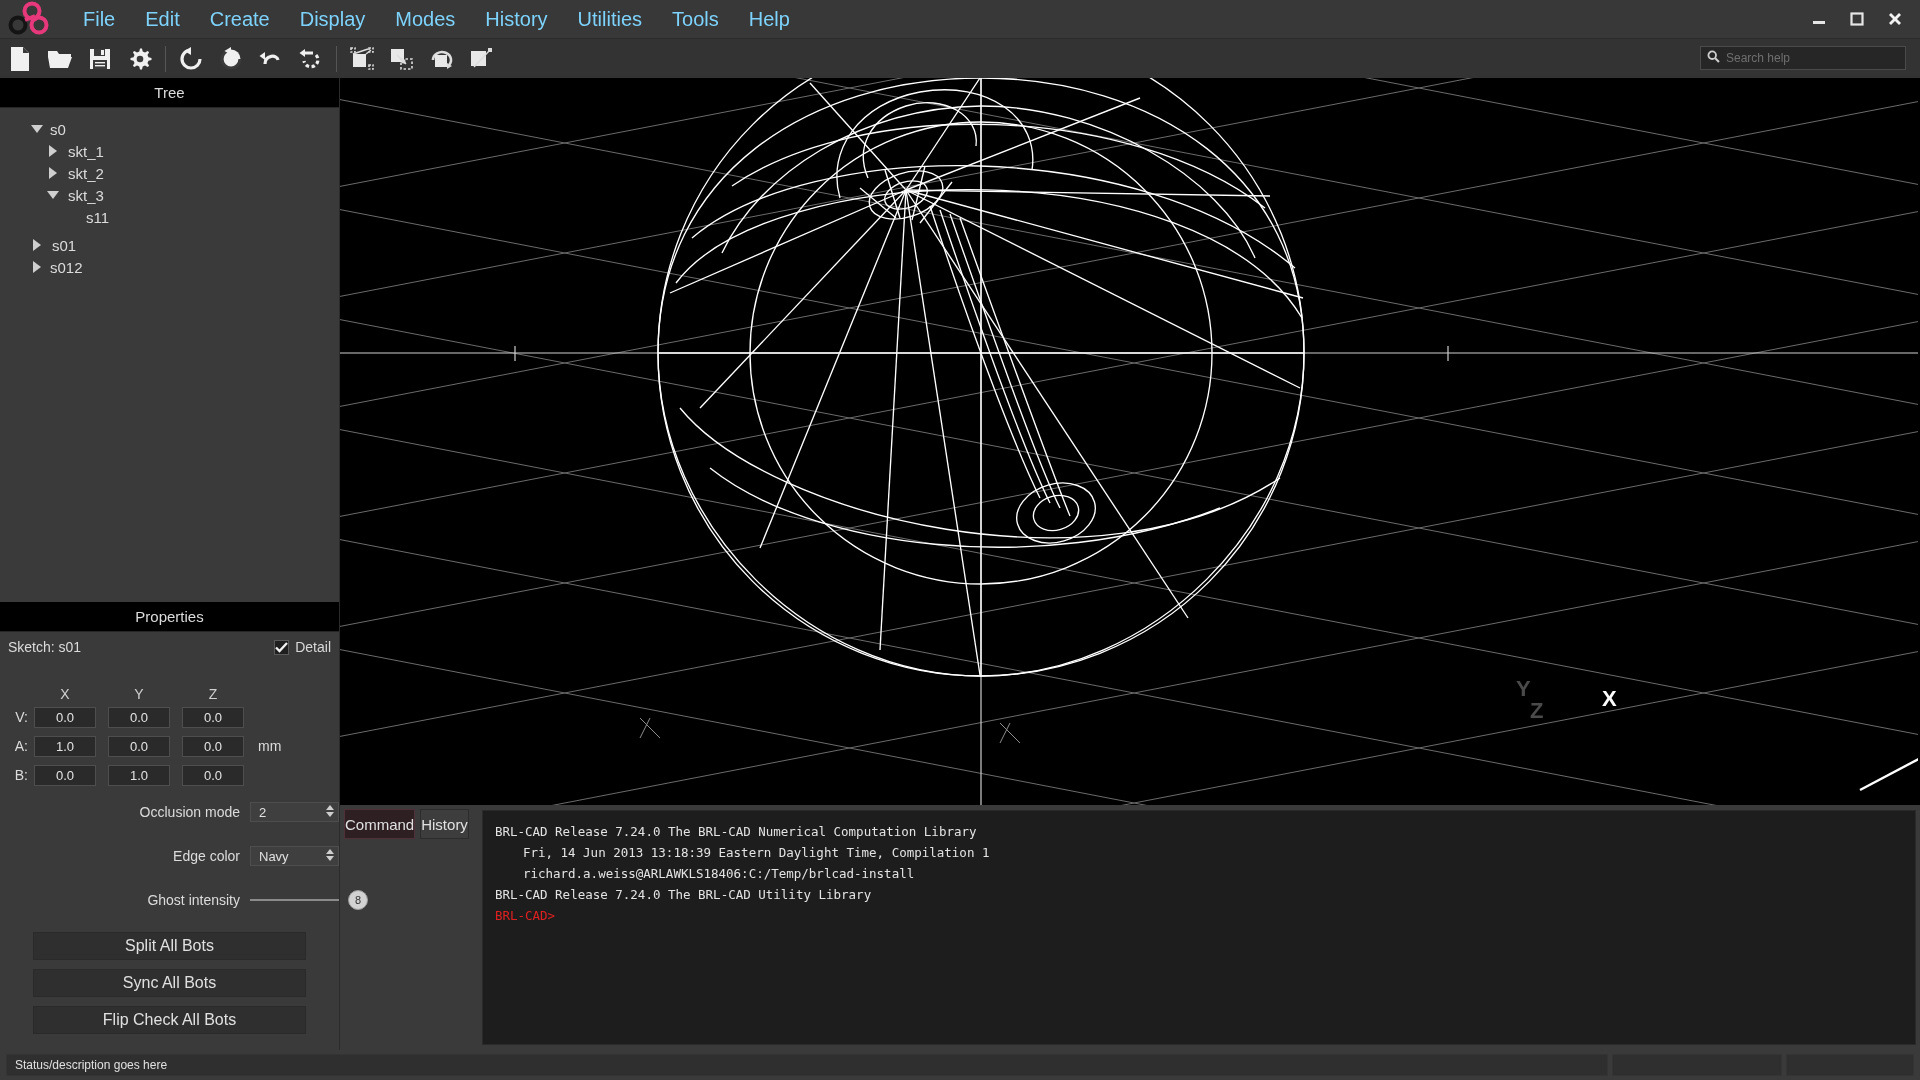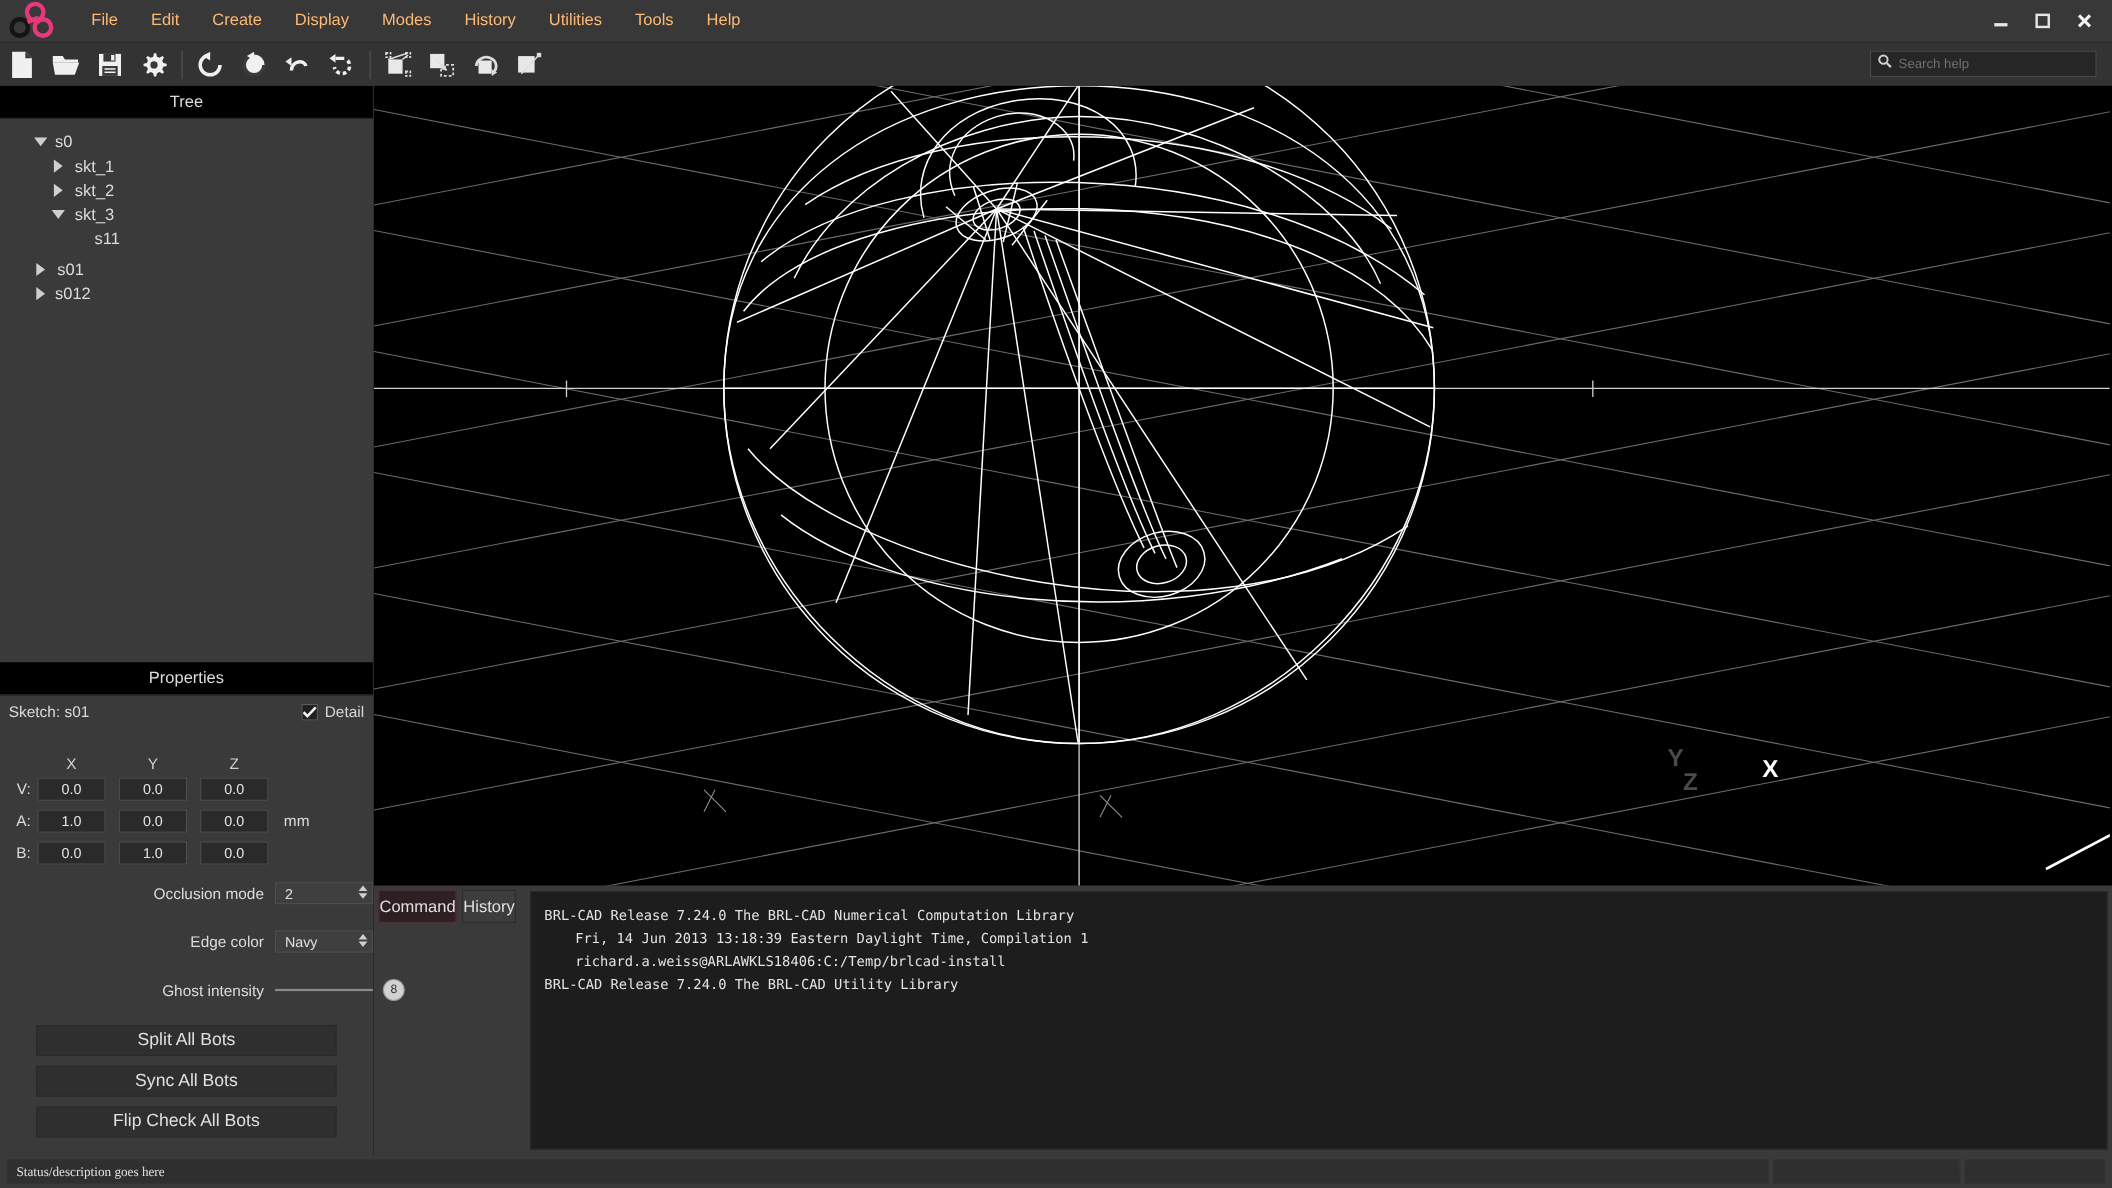--- a/index.html
+++ b/index.html
@@ -14,21 +14,21 @@
 
   
   .menubar {
     height: 38px; background: #383838; display: flex; align-items: center;
     flex: 0 0 38px; position: relative;
   }
   .logo { width: 46px; height: 38px; position: relative; margin-left: 6px; flex: 0 0 46px; }
   .logo svg { display:block; }
   .menu-items { display: flex; align-items: center; margin-left: 16px; }
   .menu-item {
-    padding: 6px 15px; font-size: 15px; color: #fdba74; cursor: default;
+    padding: 6px 15px; font-size: 20px; color: #7dd3fc; cursor: default;
     line-height: 18px;
   }
   .winctl { position: absolute; right: 8px; top: 0; height: 38px; display: flex; align-items: center; gap: 4px;}
   .winbtn { width: 34px; height: 30px; display:flex; align-items:center; justify-content:center; }
   .winbtn svg { display:block; }
 
   
   .toolbar {
     height: 40px; flex: 0 0 40px; background: #333333; display: flex; align-items: center;
     border-top: 1px solid #2c2c2c; position: relative;
@@ -130,21 +130,21 @@
     padding: 10px 12px; font-family: "DejaVu Sans Mono", monospace; font-size: 12.5px;
     color: #e3e3e3; line-height: 21px; overflow: hidden;
   }
   .console .prompt { color: #e02020; }
 
   
   .statusbar { height: 30px; flex: 0 0 30px; background: #3a3a3a; display: flex; align-items: center; padding: 0 6px; gap: 4px;}
   .statusmain {
     flex: 1 1 auto; height: 22px; background: #2f2f2f; border: 1px solid #343434;
     display:flex; align-items:center; padding-left: 8px;
-    font-family: Liberation Serif, serif; font-size: 12px; color: #e0e0e0;
+    font-family: Liberation Sans, sans-serif; font-size: 12px; color: #e0e0e0;
   }
   .statusbox { width: 170px; flex:0 0 170px; height: 22px; background: #2f2f2f; border: 1px solid #343434;}
   .statusbox.sm { width: 128px; flex:0 0 128px; }
 </style>
 </head>
 <body>
 
 <div id="app">
 
   <div class="menubar">
@@ -524,20 +524,21 @@
         <div class="tabrow">
           <div class="tab active">Command</div>
           <div class="tab">History</div>
           <div style="flex:1 1 auto"></div>
         </div>
         <div class="console">
           <div>BRL-CAD Release 7.24.0  The BRL-CAD Numerical Computation Library</div>
           <div style="padding-left:28px">Fri, 14 Jun 2013 13:18:39 Eastern Daylight Time, Compilation 1</div>
           <div style="padding-left:28px">richard.a.weiss@ARLAWKLS18406:C:/Temp/brlcad-install</div>
           <div>BRL-CAD Release 7.24.0  The BRL-CAD Utility Library</div>
+          <div class="prompt">BRL-CAD&gt;</div>
         </div>
       </div>
     </div>
   </div>
 
   <div class="statusbar">
     <div class="statusmain">Status/description goes here</div>
     <div class="statusbox"></div>
     <div class="statusbox sm"></div>
   </div>

